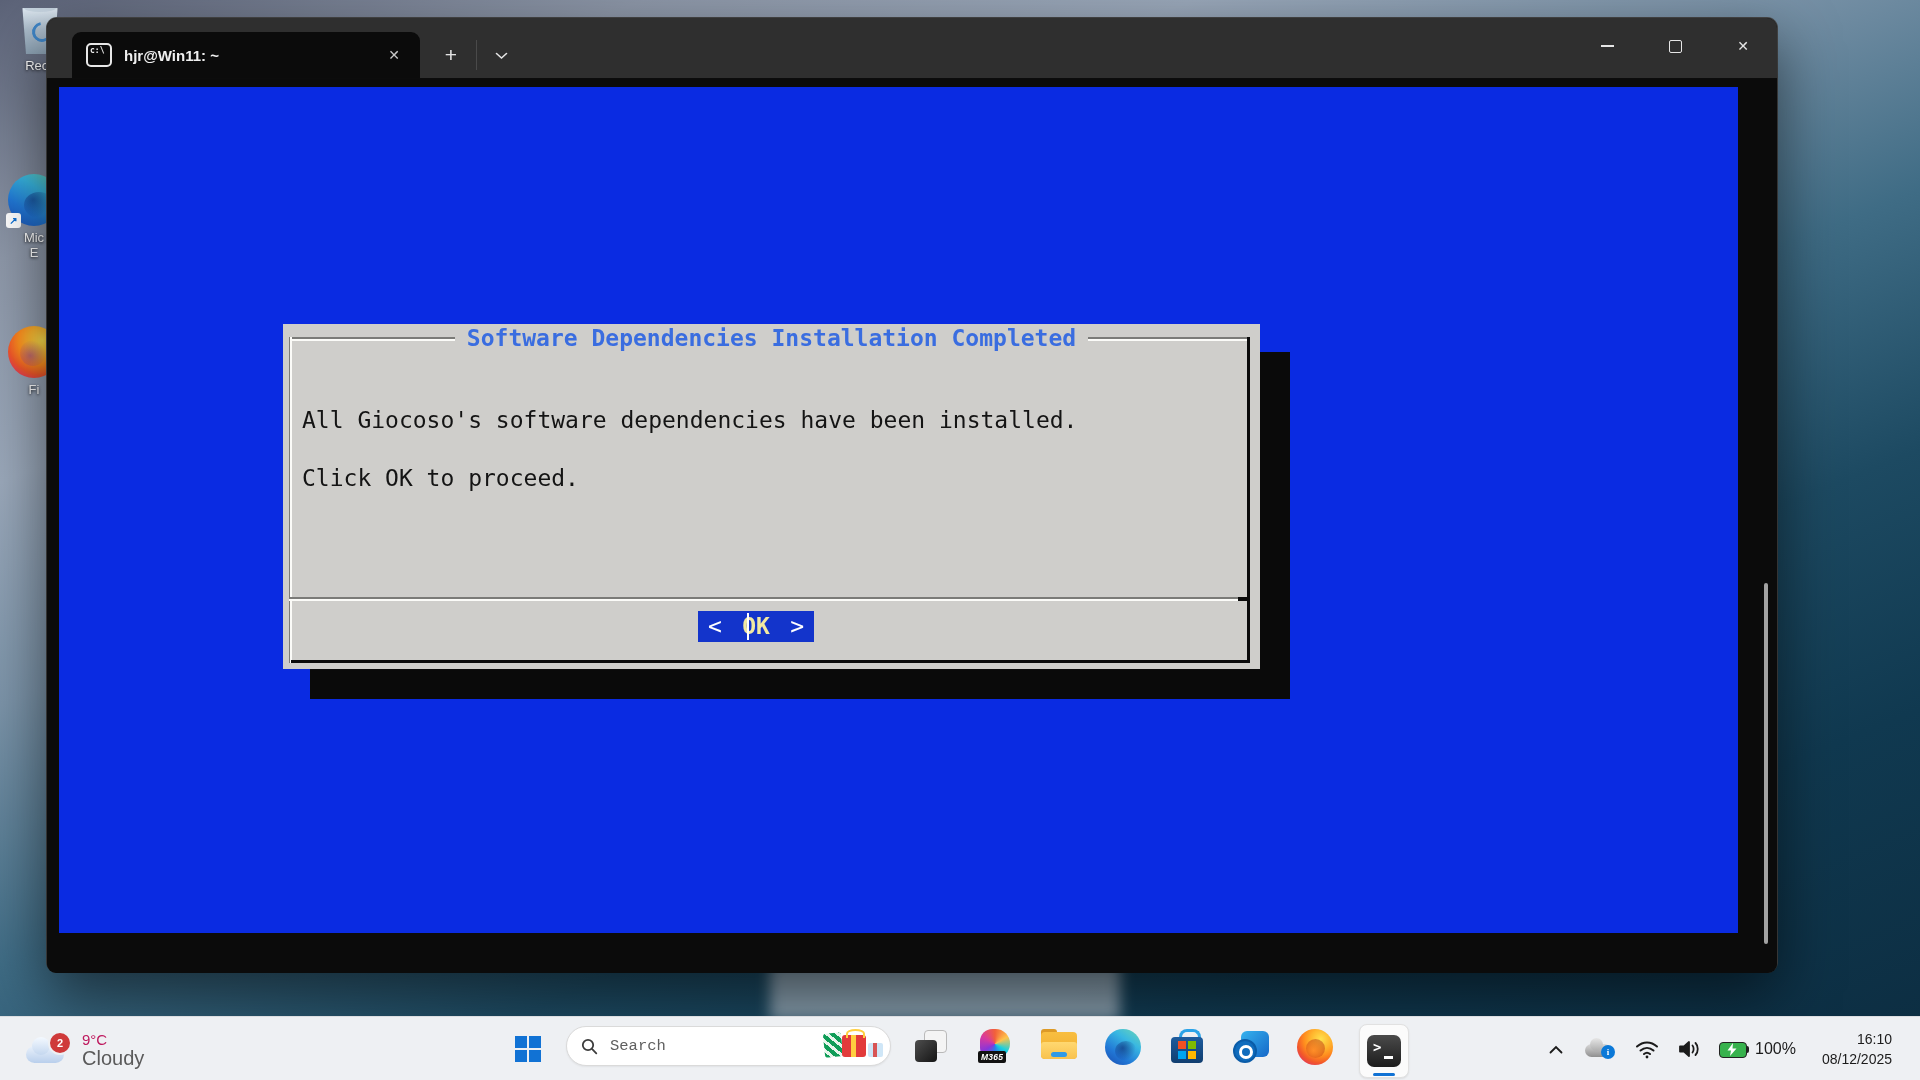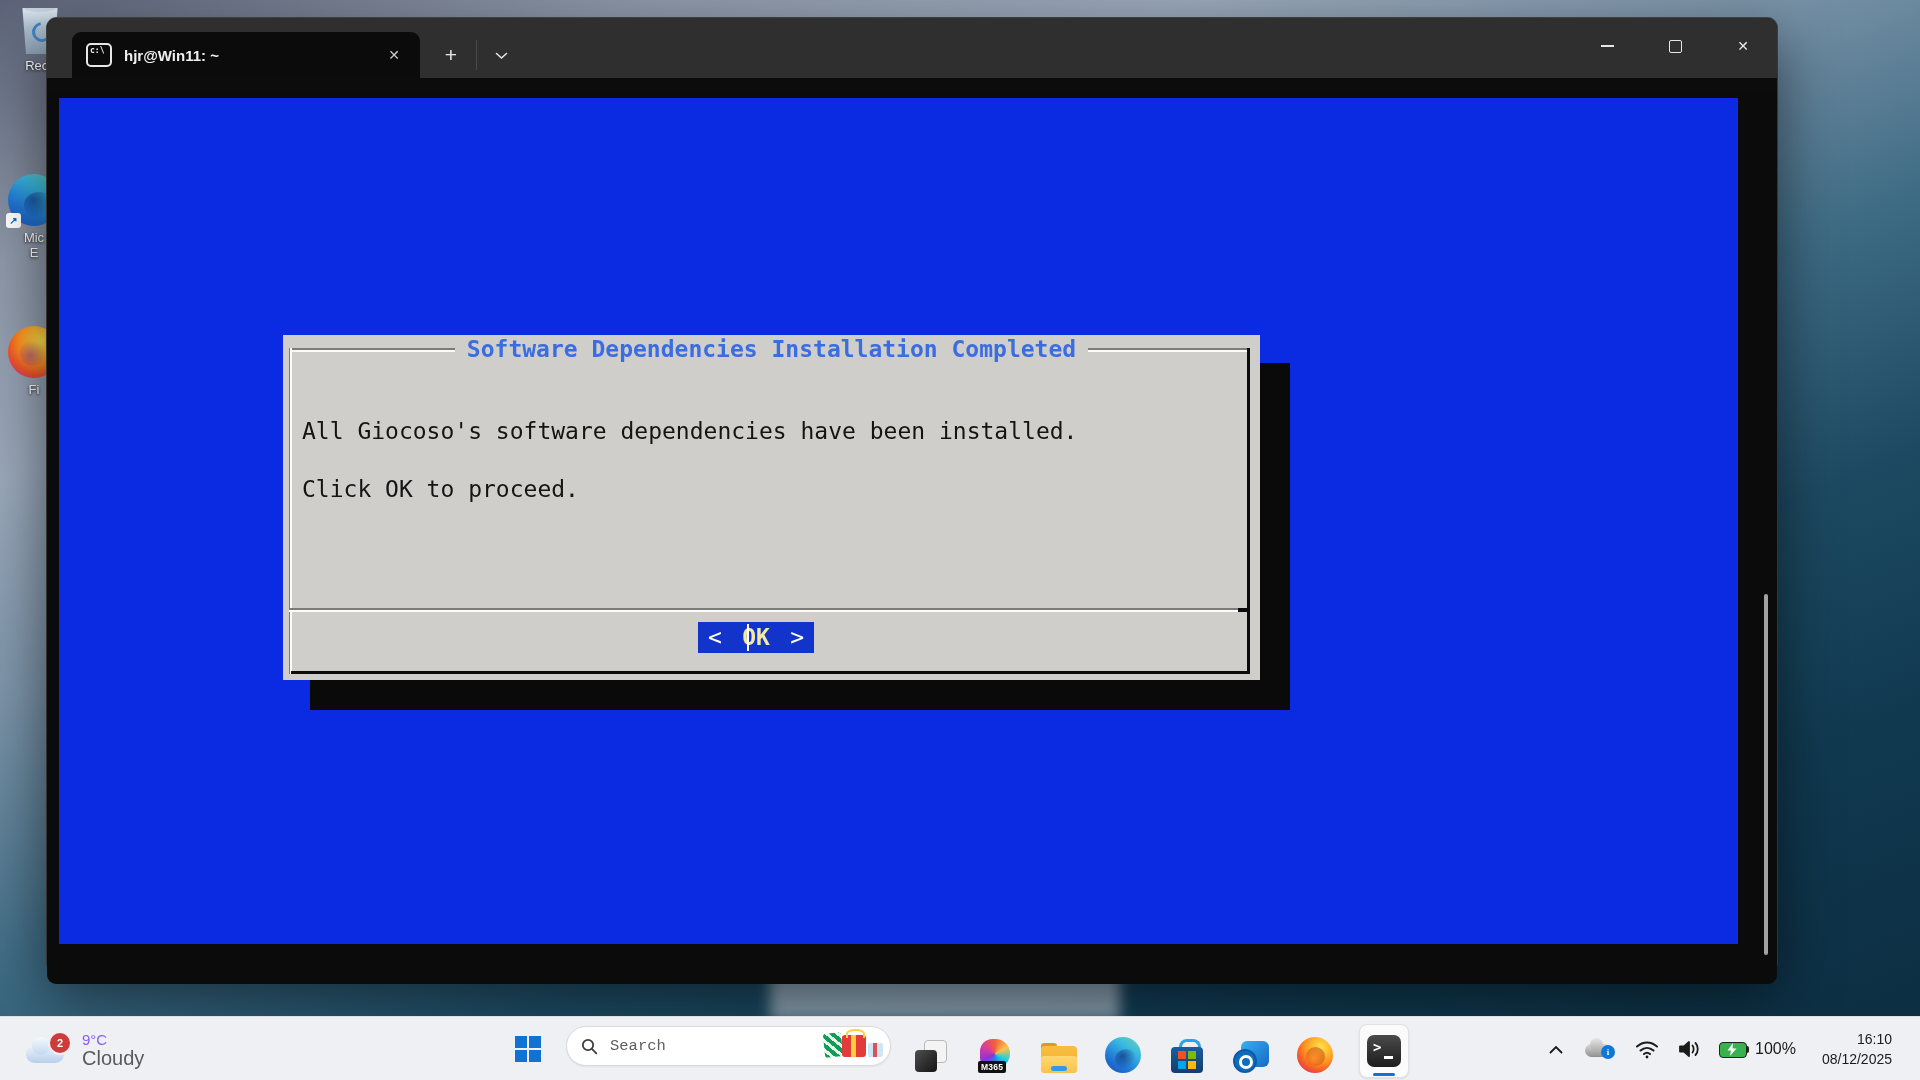--- a/index.html
+++ b/index.html
@@ -35,21 +35,21 @@
   .tab-title{font-size:15px;font-weight:600;white-space:nowrap;}
   .tab-close{margin-left:auto;margin-right:14px;font-size:14px;color:#c9c9c9;width:24px;height:24px;line-height:24px;text-align:center;border-radius:4px;}
   .ntb{position:absolute;left:386px;top:22px;width:36px;height:32px;color:#e4e4e4;font-size:21px;font-weight:300;text-align:center;line-height:30px;border-radius:5px;}
   .tdiv{position:absolute;left:429px;top:22px;width:1px;height:30px;background:#4a4a4a;}
   .ddb{position:absolute;left:437px;top:22px;width:34px;height:32px;display:flex;align-items:center;justify-content:center;border-radius:5px;}
   .wctrls{position:absolute;right:0;top:0;height:56px;display:flex;}
   .wc{width:68px;height:56px;display:flex;align-items:center;justify-content:center;color:#e6e6e6;font-size:14px;}
   .min-g{display:block;width:13px;height:2px;background:#e6e6e6;}
   .max-g{display:block;width:11px;height:11px;border:1.5px solid #e6e6e6;border-radius:2px;}
 
-  .tcontent{position:absolute;left:0;top:72px;width:1730px;height:894px;background:#0b0b0b;border-radius:0 0 9px 9px;overflow:hidden;}
+  .tcontent{position:absolute;left:0;top:61px;width:1730px;height:894px;background:#0b0b0b;border-radius:0 0 9px 9px;overflow:hidden;}
   .bluescreen{position:absolute;left:12px;top:8px;width:1679px;height:846px;background:var(--screen-blue,#0a2be2);}
   .tscroll{position:absolute;left:1717px;top:504px;width:4px;height:361px;background:#a2a2a2;border-radius:2px;}
 
   
   .mono{font-family:"DejaVu Sans Mono",monospace;}
   .dlg-shadow{position:absolute;left:263px;top:273px;width:980px;height:347px;background:#0a0a0a;}
   .dlg{position:absolute;left:236px;top:245px;width:977px;height:345px;background:var(--dialog-gray,#cfcecb);}
   .fr-top,.fr-sep{position:absolute;left:6px;width:961px;height:4px;
     background:linear-gradient(180deg,#7b7b78 0 2px,#fbfbf8 2px 4px);}
   .fr-top{top:13px;}
@@ -68,39 +68,39 @@
   .dlg-btn .ok{color:var(--button-yellow,#f2e9a2);font-weight:bold;}
   .dlg-cursor{position:absolute;left:49px;top:2px;width:2px;height:27px;background:#fff;}
 
   
   .taskbar{position:absolute;left:0;top:1016px;width:1920px;height:64px;background:#eef0f3;border-top:1px solid #dcdee1;z-index:10;}
   .weather{position:absolute;left:26px;top:6px;display:flex;align-items:center;height:52px;}
   .wicon{position:relative;width:46px;height:36px;margin-right:10px;}
   .wcloud{position:absolute;left:0;bottom:4px;width:38px;height:17px;background:linear-gradient(180deg,#e9f1fb,#b9cfec);border-radius:10px;}
   .wcloud:before{content:"";position:absolute;left:6px;top:-9px;width:18px;height:18px;border-radius:50%;background:linear-gradient(180deg,#f4f9ff,#c4d7ef);}
   .wbadge{position:absolute;right:0;top:0;width:20px;height:20px;border-radius:50%;background:#cf3a3a;border:2px solid #eef0f3;color:#fff;font-size:11px;font-weight:bold;text-align:center;line-height:20px;box-sizing:content-box;}
-  .wtxt .t1{font-size:15px;color:#8b5cf6;line-height:19px;}
+  .wtxt .t1{font-size:15px;color:#be185d;line-height:19px;}
   .wtxt .t2{font-size:20px;color:#5a5a5a;line-height:19px;}
   .startb{position:absolute;left:508px;top:14px;width:40px;height:36px;display:flex;align-items:center;justify-content:center;border-radius:5px;}
   .winlogo{display:grid;grid-template-columns:12px 12px;grid-template-rows:12px 12px;gap:2px;}
   .winlogo i{background:#1172d4;display:block;}
   .searchpill{position:absolute;left:566px;top:9px;width:323px;height:38px;background:#fff;border:1px solid #dadada;border-radius:20px;display:flex;align-items:center;box-shadow:0 1px 2px rgba(0,0,0,.06);}
   .searchpill svg{margin:0 10px 0 14px;flex:none;}
   .search-input{border:none;outline:none;flex:1;font-size:15.5px;color:#444;background:transparent;font-family:Liberation Mono, monospace;}
   .search-input::placeholder{color:#606060;opacity:1;}
   .gifts{position:relative;width:62px;height:34px;margin-right:6px;flex:none;}
   .gbag{position:absolute;left:2px;top:4px;width:18px;height:24px;border-radius:3px;transform:rotate(-6deg);background:repeating-linear-gradient(45deg,#0f9d58 0 4px,#e8f5ec 4px 7px);}
   .ggift{position:absolute;left:20px;top:6px;width:24px;height:22px;background:#e23b3b;border-radius:3px;}
   .ggift:before{content:"";position:absolute;left:9px;top:0;width:5px;height:22px;background:#ffcf3f;}
   .ggift:after{content:"";position:absolute;left:4px;top:-6px;width:15px;height:7px;border:2px solid #ffcf3f;border-radius:50% 50% 0 0;border-bottom:none;background:transparent;}
   .gmini{position:absolute;left:46px;top:14px;width:15px;height:14px;background:#cfe6f7;border-radius:2px;}
   .gmini:before{content:"";position:absolute;left:5px;top:0;width:4px;height:14px;background:#d85555;}
 
   .tb-icons{position:absolute;left:911px;top:6px;height:56px;display:flex;align-items:center;gap:24px;}
-  .tbi{width:40px;height:44px;display:flex;align-items:flex-end;justify-content:center;position:relative;border-radius:6px;}
+  .tbi{width:40px;height:44px;display:flex;align-items:flex-start;justify-content:center;position:relative;border-radius:6px;font-style:italic;}
   
   .i-tv{position:relative;width:34px;height:34px;}
   .i-tv .b{position:absolute;right:1px;top:1px;width:21px;height:21px;background:#f4f4f4;border:1px solid #b9b9b9;border-radius:4px;}
   .i-tv .f{position:absolute;left:1px;bottom:1px;width:22px;height:22px;background:linear-gradient(135deg,#4e4e4e,#141414);border-radius:4px;}
   
   .i-m365{position:relative;width:34px;height:34px;}
   .i-m365 .blob{position:absolute;left:2px;top:0;width:30px;height:30px;border-radius:46% 54% 58% 42%;
     background:conic-gradient(from 120deg,#18d0e0,#2a7de8,#8a35d8,#d83a9e,#f2603a,#ffc24a,#18d0e0);}
   .i-m365 .badge{position:absolute;left:0;bottom:0;background:#111;color:#fff;font-size:8.5px;font-weight:bold;padding:1px 3px;border-radius:2px;letter-spacing:.2px;}
   

